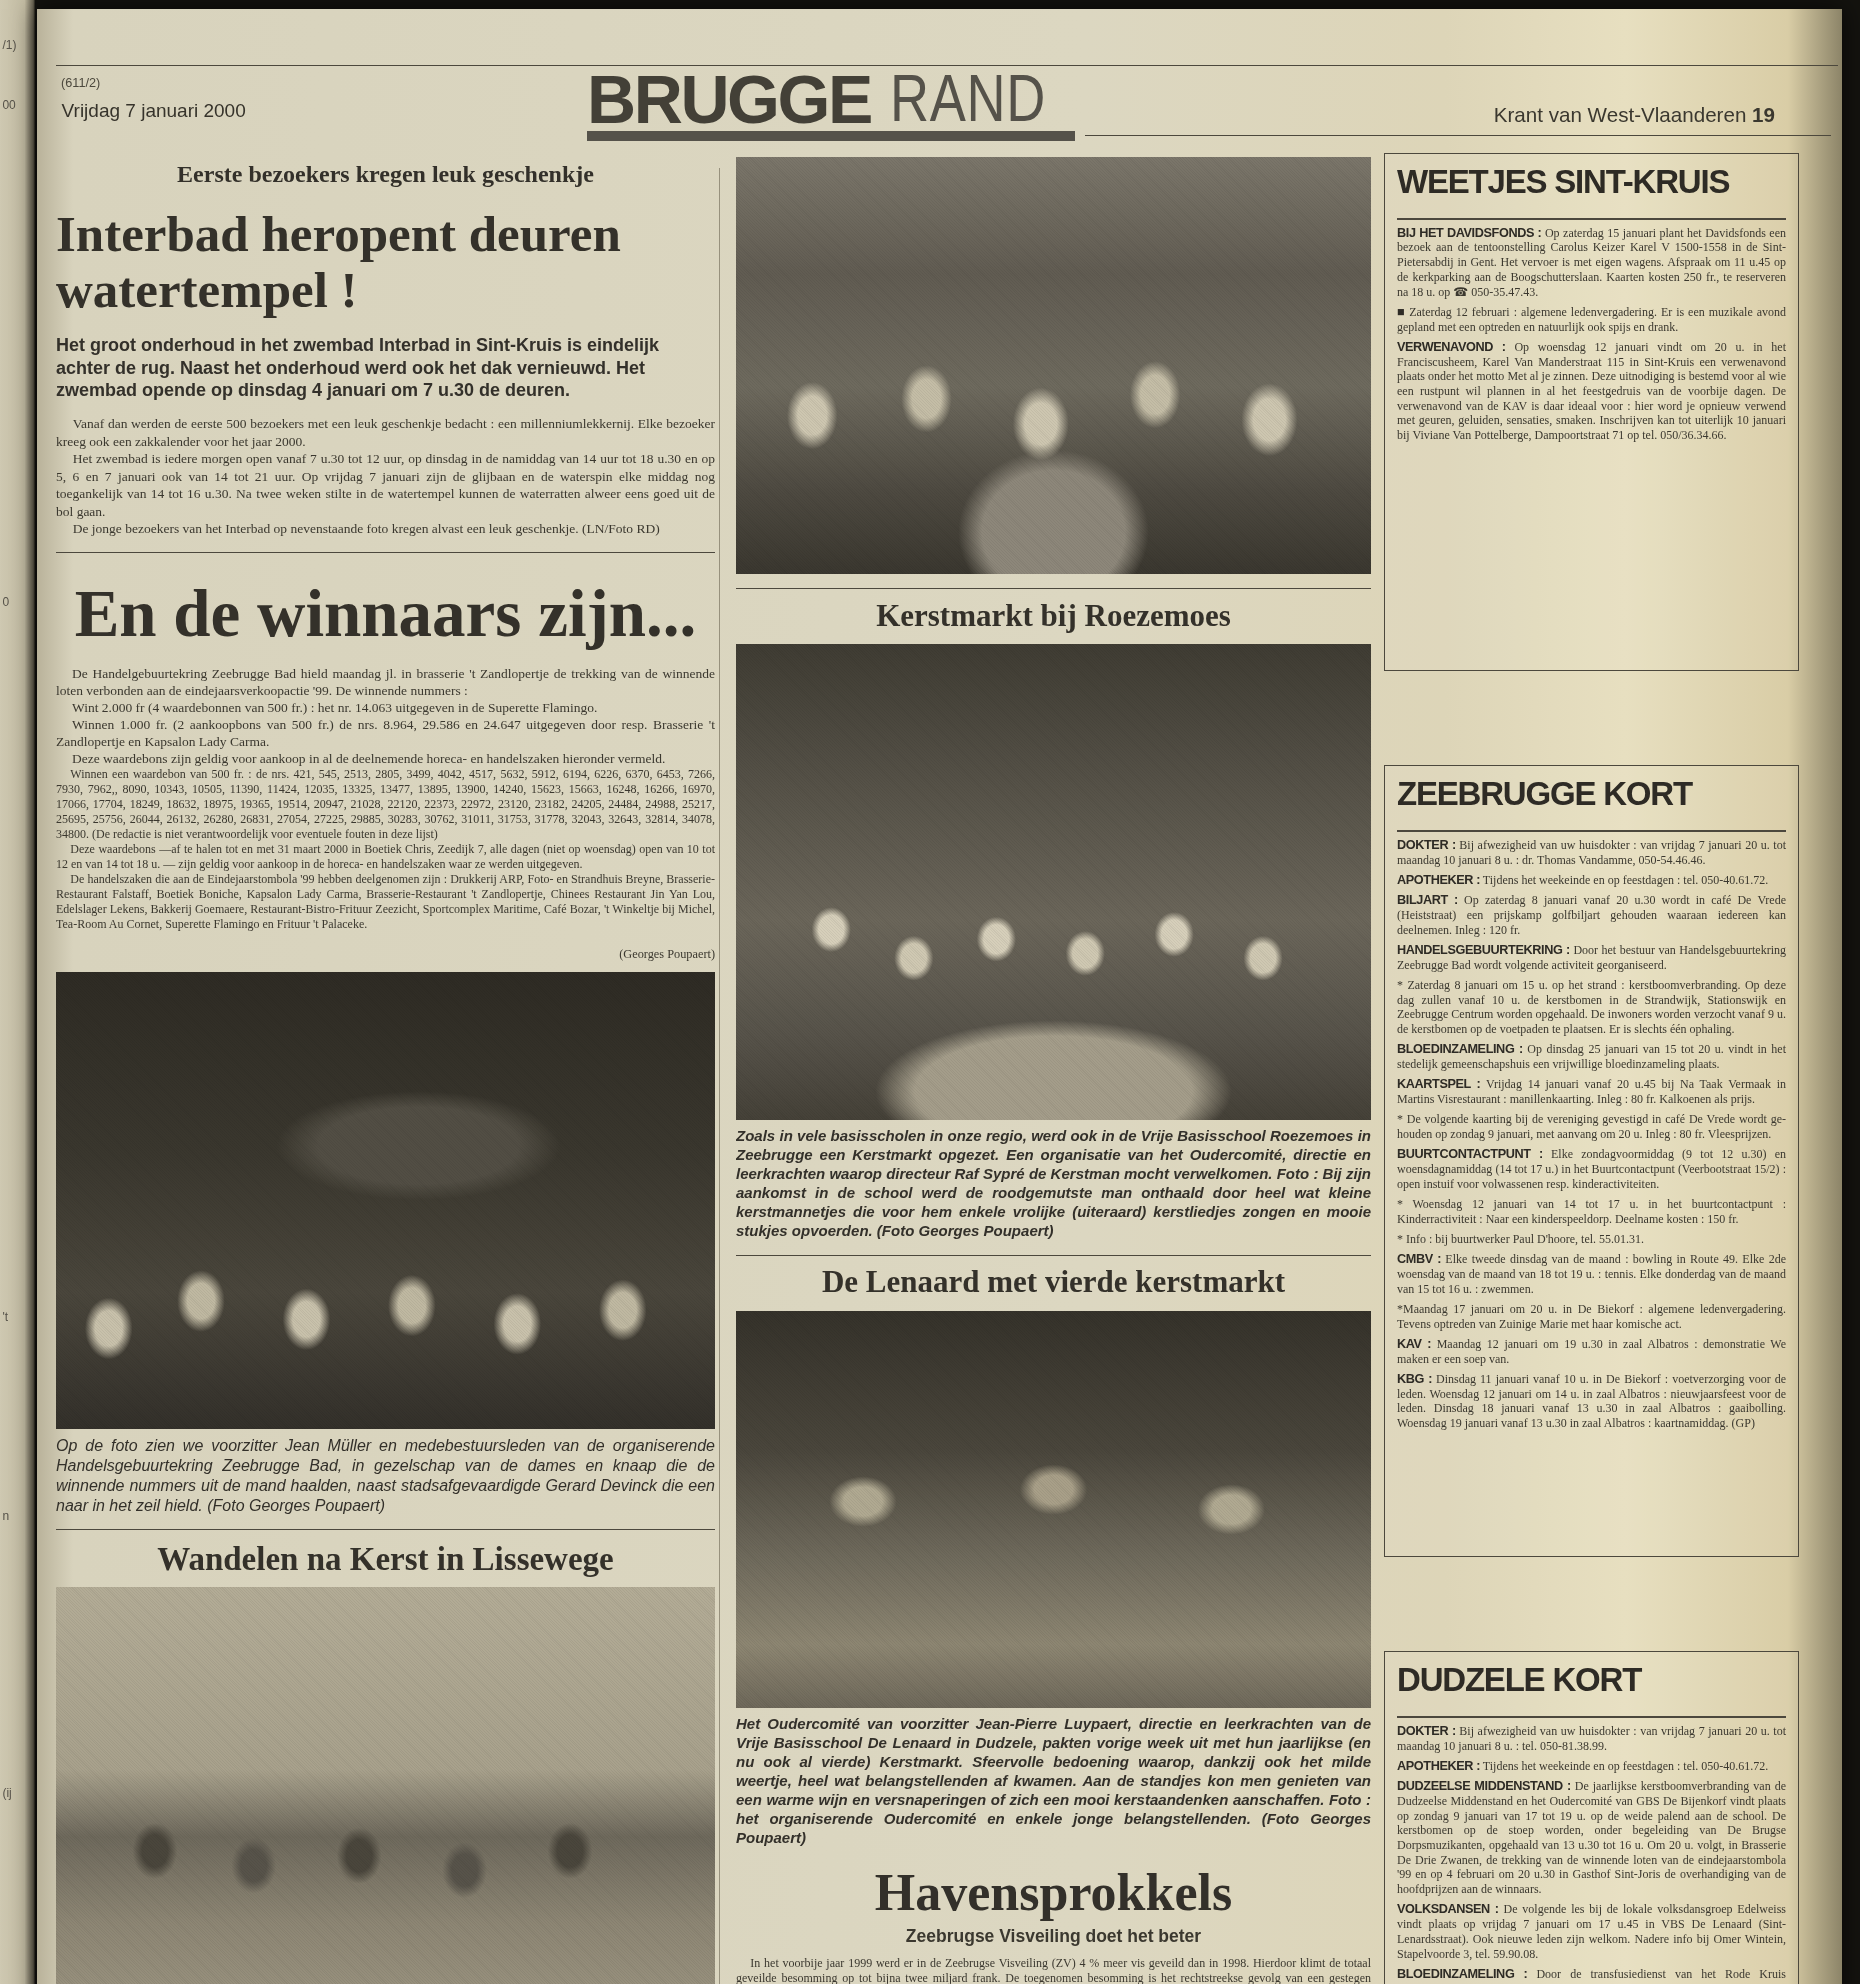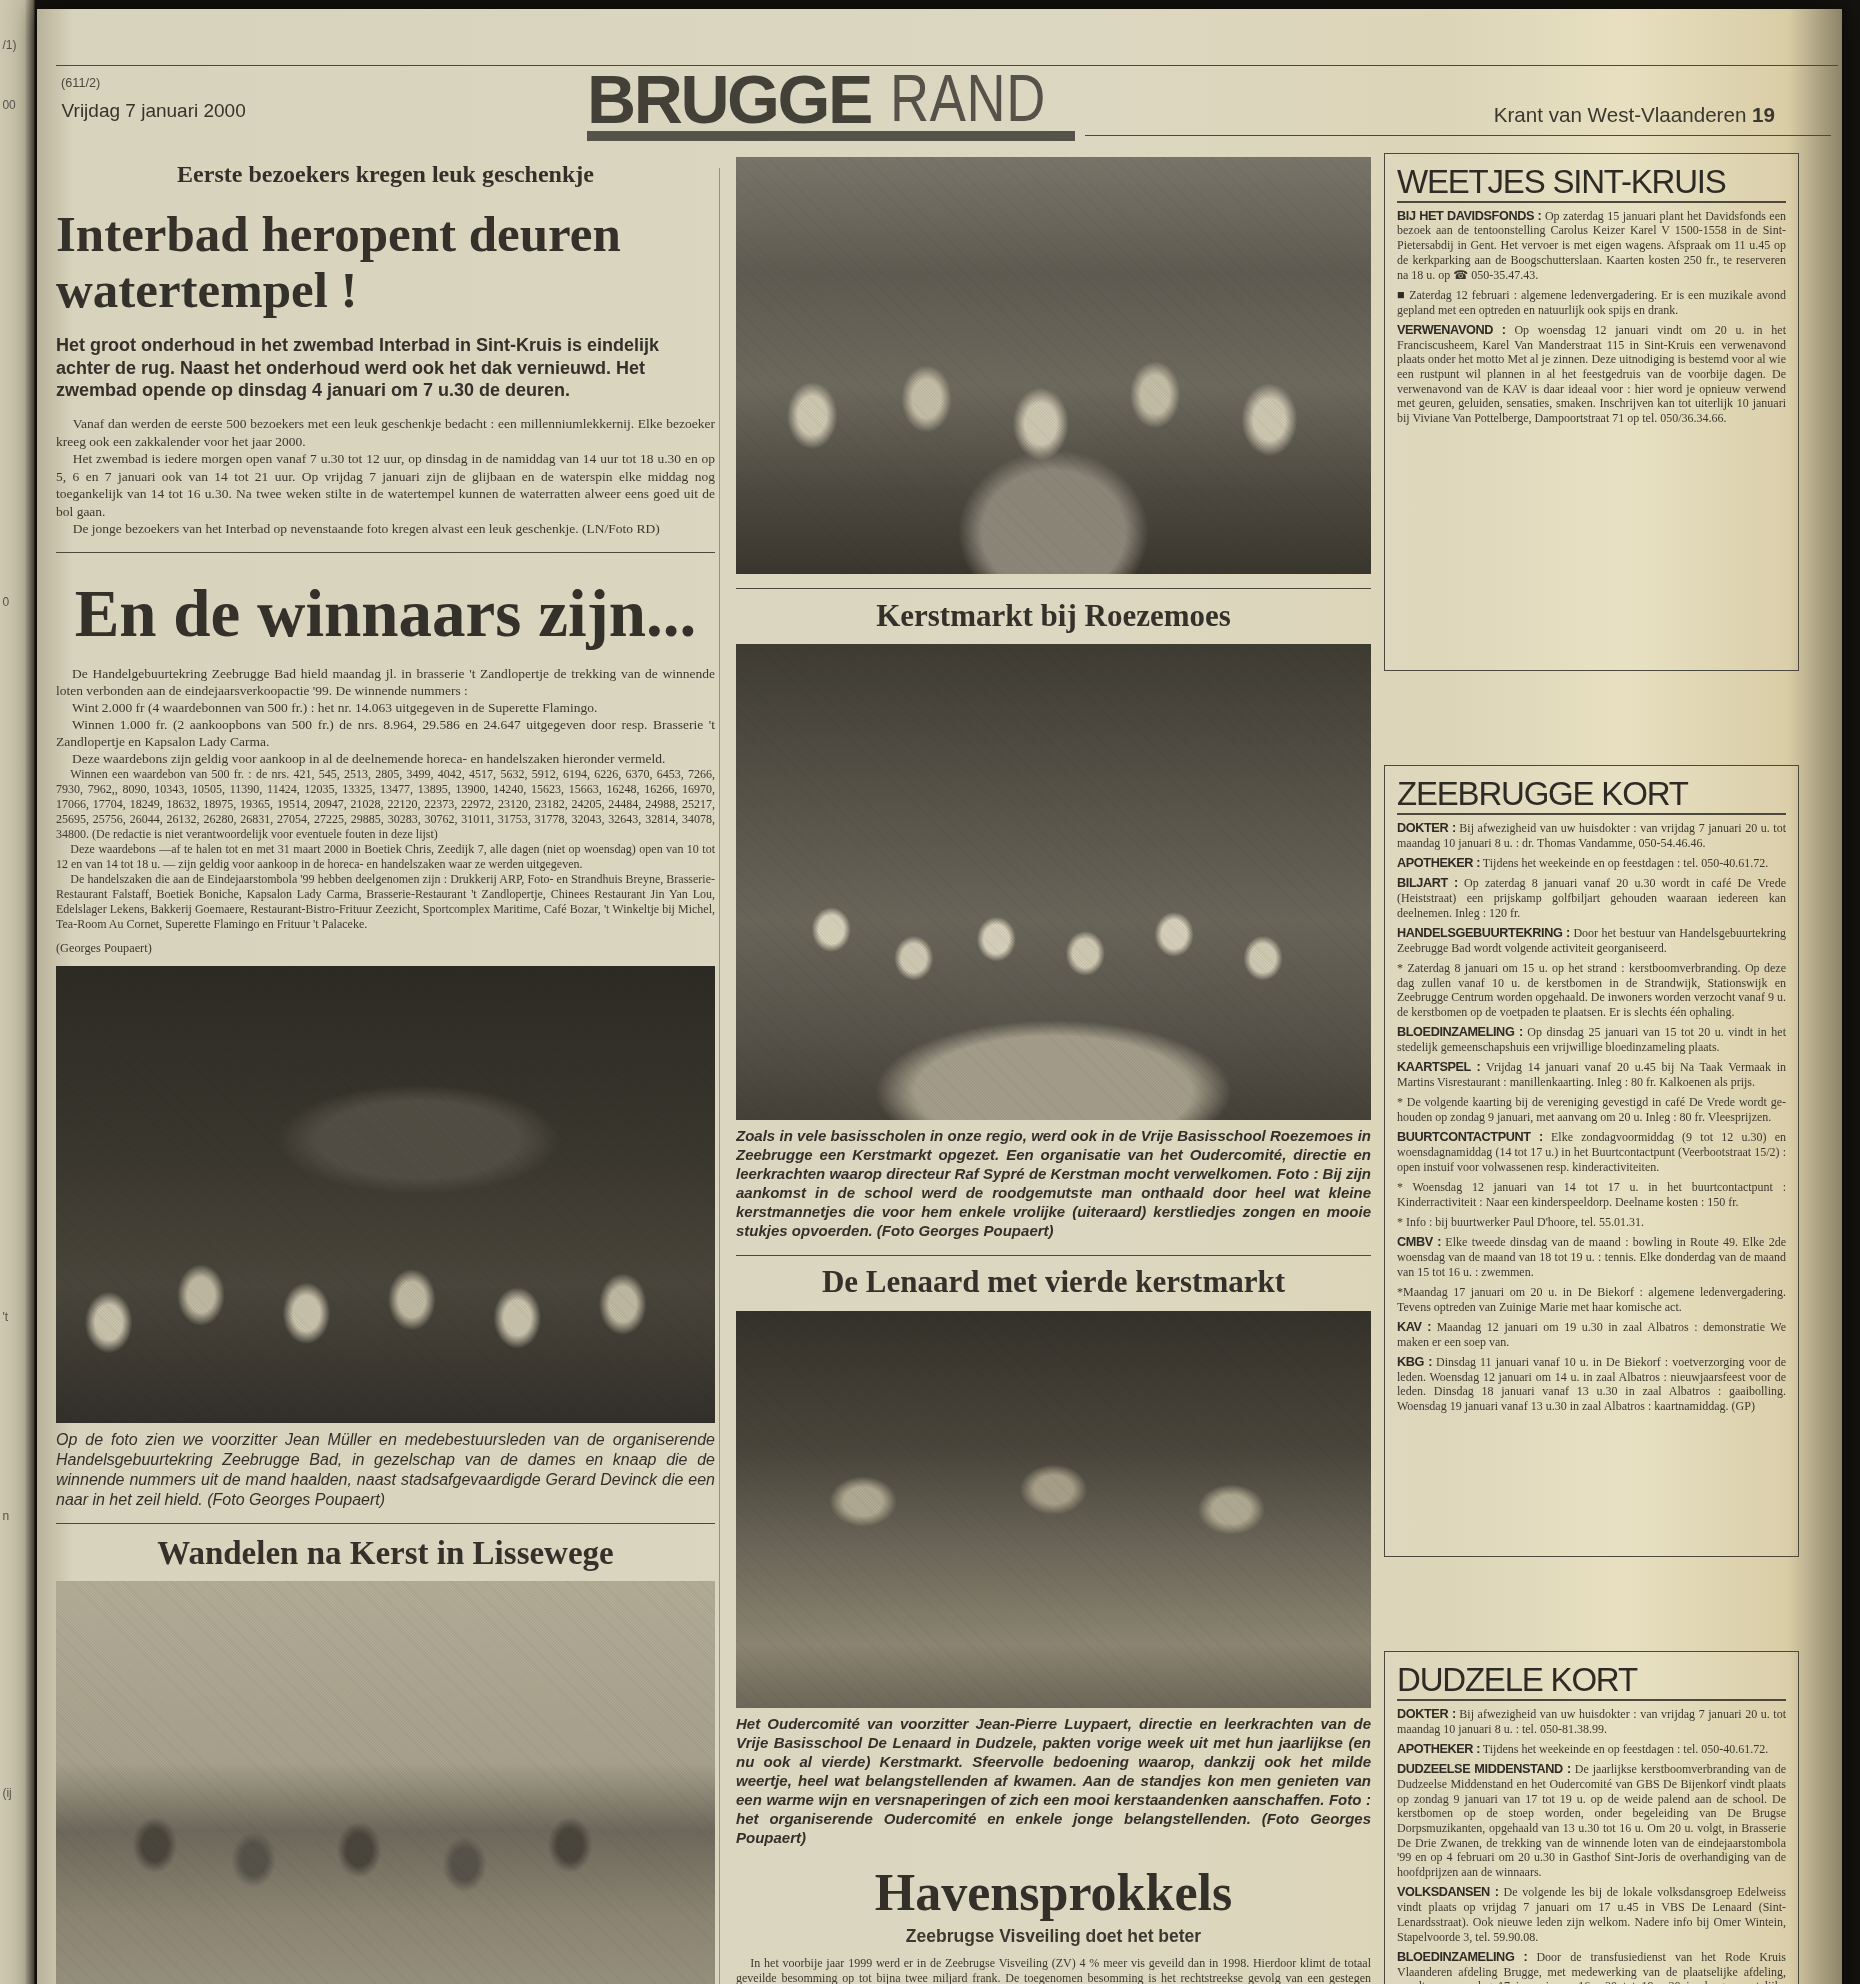--- a/index.html
+++ b/index.html
@@ -33,34 +33,34 @@
   #col-right{position:absolute;left:1347px;top:144px;width:415px;height:2441px;overflow:hidden;}
   
   .kicker{font-size:24px;font-weight:bold;text-align:center;color:#33302a;margin:4px 0 0;}
   .hl1{font-size:51px;line-height:1.1;color:#34312a;margin:18px 0 16px;}
   .intro{font-family:"Liberation Sans",sans-serif;font-weight:bold;font-size:18px;line-height:1.26;color:#33302a;margin:10.3px 0 13.5px;}
   .bodyp{font-size:13.5px;line-height:17.5px;text-align:justify;margin:0;text-indent:16.7px;}
   .rule{border:none;border-top:1.6px solid #4c483d;margin:14.3px 0 4px;}
   .hl2{font-size:67px;line-height:1.05;text-align:center;color:#34312a;margin:25px 0 16px;}
   .lead{font-size:13.5px;line-height:17px;text-align:justify;margin:0;text-indent:16px;}
   .small{font-size:12px;line-height:15px;text-align:justify;margin:0;text-indent:14.3px;}
-  .credit{font-size:12.3px;text-align:left;margin:9px 0 0;}
+  .credit{font-size:12.3px;text-align:right;margin:15px 0 0;}
   .photo{width:100%;position:relative;}
   .cap{font-family:"Liberation Sans",sans-serif;font-style:italic;font-size:16px;line-height:20px;text-align:justify;margin:7.1px 0 0;color:#33302a;}
   .capb{font-family:"Liberation Sans",sans-serif;font-style:italic;font-weight:bold;font-size:15px;line-height:19px;text-align:justify;margin:6.4px 0 0;color:#33302a;}
   .midhead{font-size:31px;text-align:center;color:#34312a;margin:8.7px 0 10.3px;}
   .havens-title{font-size:52px;font-weight:bold;text-align:center;color:#33302a;margin:16px 0 2.4px;}
   .havens-sub{font-family:"Liberation Sans",sans-serif;font-weight:bold;font-size:17.5px;text-align:center;margin:4px 0 8.7px;}
   .hp{font-size:12px;line-height:15px;text-align:justify;margin:0;text-indent:14.3px;}
   .wand-wrap{border-top:1.2px solid #4c483d;margin-top:13.5px;padding-top:8px;}
   .wandhead{font-size:33px;text-align:center;color:#34312a;margin:2.4px 0 9.5px;}
   
   .kort{border:1.6px solid #4c483d;padding:7.1px 12px 8px;margin-bottom:94px;overflow:hidden;background:rgba(255,255,255,.06);}
-  .kort h2{font-family:"Liberation Sans",sans-serif;font-weight:normal;font-size:33px;letter-spacing:-1.2px;color:#2e2b25;
-           margin:2.4px 0 5.6px;border-bottom:2px solid #4c483d;padding-bottom:0;transform-origin:left;}
+  .kort h2{font-family:"Liberation Sans",sans-serif;font-weight:bold;font-size:33px;letter-spacing:-1.2px;color:#2e2b25;
+           margin:2.4px 0 5.6px;border-bottom:2px solid #4c483d;padding-bottom:17px;transform-origin:left;}
   .ki{font-size:12px;line-height:14.7px;text-align:justify;margin:0 0 5.6px;}
   .ki b{font-family:"Liberation Sans",sans-serif;font-size:12.7px;letter-spacing:-0.4px;color:#2e2b25;}
   
   .ph-texture{position:absolute;inset:0;background:repeating-linear-gradient(45deg,rgba(0,0,0,.05) 0 0.8px,transparent 0.8px 2px);}
   .ph-visitors{height:417px;background:
      radial-gradient(36px 48px at 12% 62%,#cdc6b0 0 40%,transparent 70%),
      radial-gradient(36px 48px at 30% 58%,#c4bda6 0 40%,transparent 70%),
      radial-gradient(40px 52px at 48% 64%,#cdc6b0 0 40%,transparent 70%),
      radial-gradient(36px 48px at 66% 57%,#c4bda6 0 40%,transparent 70%),
      radial-gradient(40px 52px at 84% 63%,#cdc6b0 0 40%,transparent 70%),

